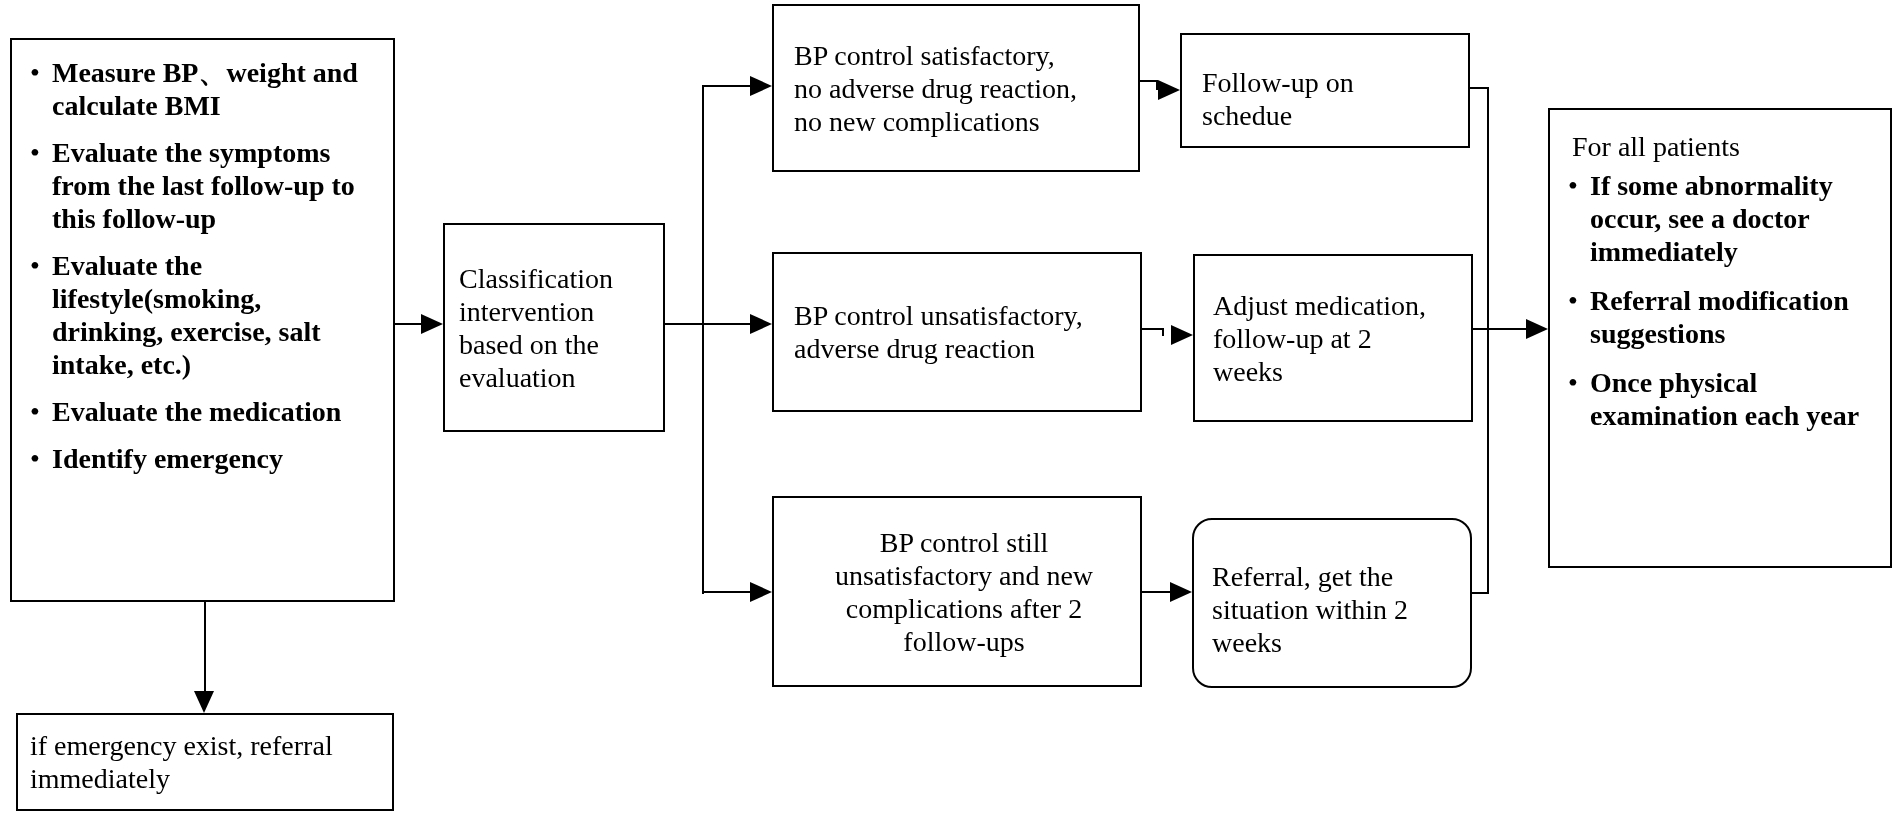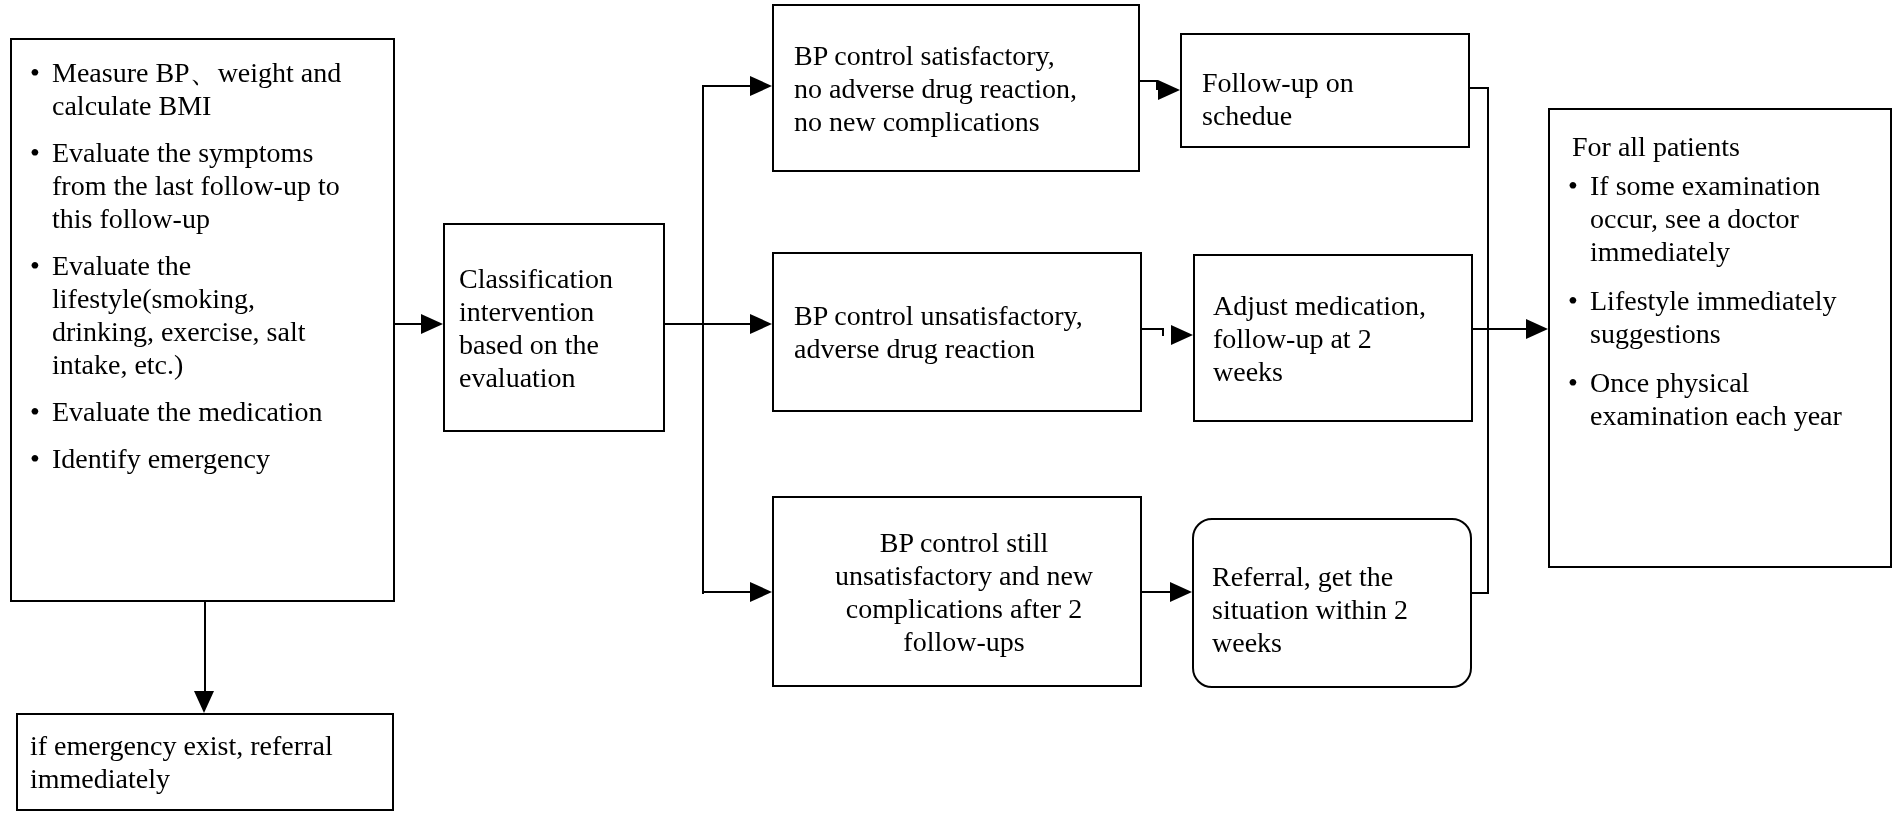--- a/index.html
+++ b/index.html
@@ -16,21 +16,21 @@
     border:2px solid #000;
     background:#fff;
     box-sizing:border-box;
     display:flex; flex-direction:column; justify-content:center;
   }
   .node.topalign { justify-content:flex-start; }
   .boxtext { white-space:pre-line; }
   .blist { display:flex; flex-direction:column; }
   .bitem { display:flex; align-items:flex-start; }
   .bullet { flex:none; width:22px; }
-  .btext { white-space:pre-line; }
+  .btext { white-space:pre-line;font-weight:bold; }
   .hline { position:absolute; height:2px; background:#000; }
   .vline { position:absolute; width:2px; background:#000; }
   .arrow-right {
     position:absolute; width:0; height:0;
     border-top:10px solid transparent;
     border-bottom:10px solid transparent;
     border-left:22px solid #000;
   }
   .arrow-down {
     position:absolute; width:0; height:0;
@@ -131,27 +131,27 @@
     <div class="boxtext">Referral, get the
 situation within 2
 weeks</div>
   </div>
 
   <div class="node topalign n-forall">
     <div class="heading">For all patients</div>
     <div class="blist">
       <div class="bitem">
         <span class="bullet">•</span>
-        <span class="btext">If some examination
+        <span class="btext">If some abnormality
 occur, see a doctor
 immediately</span>
       </div>
       <div class="bitem">
         <span class="bullet">•</span>
-        <span class="btext">Lifestyle immediately
+        <span class="btext">Referral modification
 suggestions</span>
       </div>
       <div class="bitem">
         <span class="bullet">•</span>
         <span class="btext">Once physical
 examination each year</span>
       </div>
     </div>
   </div>
 

